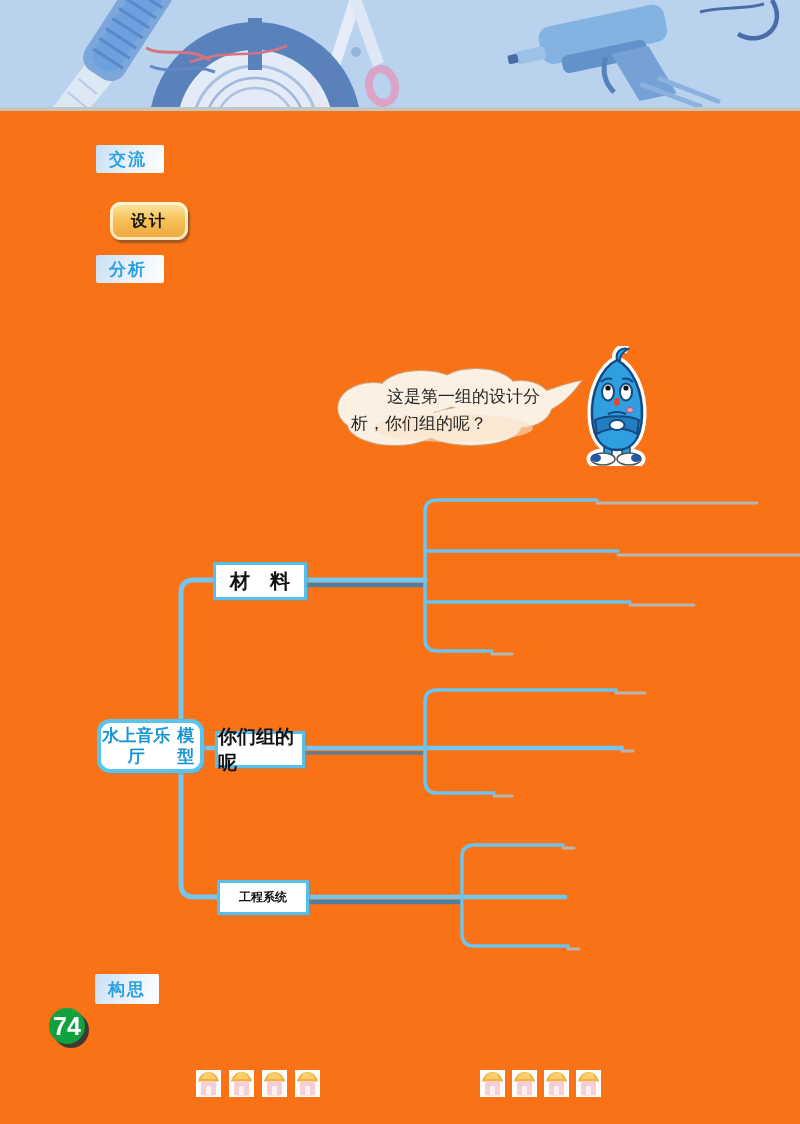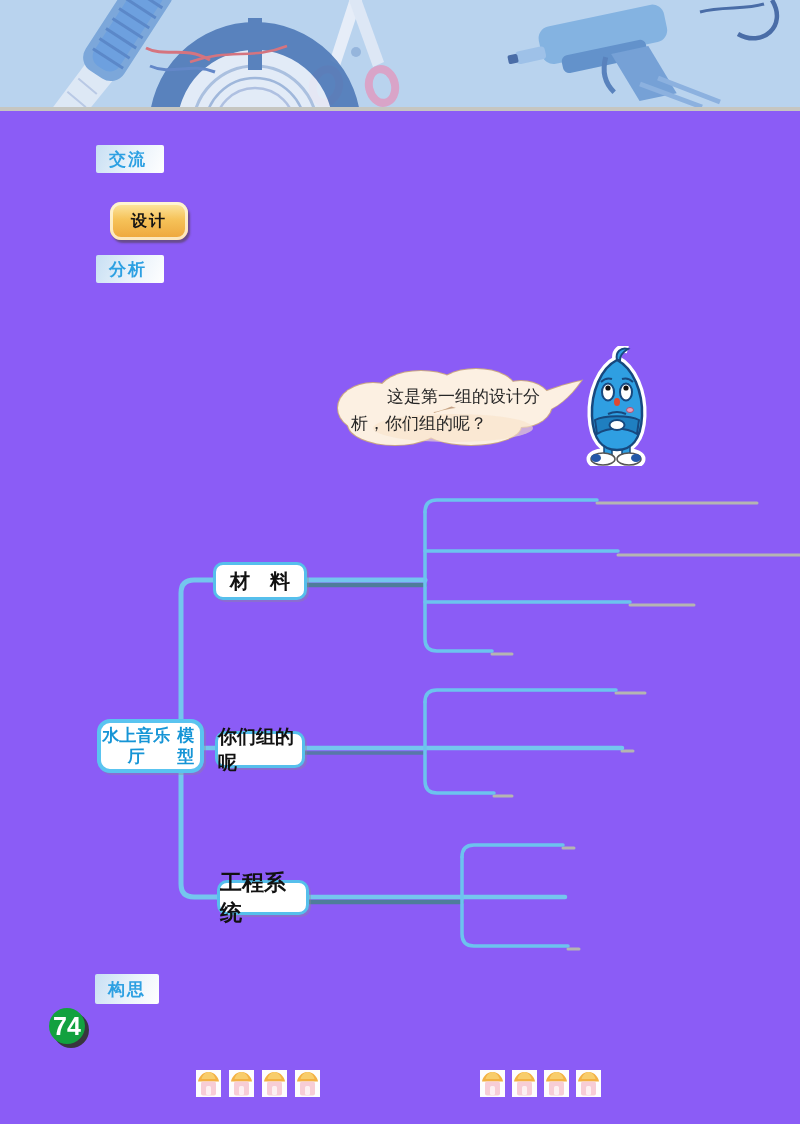--- a/index.html
+++ b/index.html
@@ -1,16 +1,16 @@
 <!DOCTYPE html>
 <html><head>
 <meta charset="utf-8">
 <style>
   html,body{margin:0;padding:0;background:#000;}
-  #page{position:relative;width:800px;height:1124px;background:#8b5cf6;overflow:hidden;
+  #page{position:relative;width:800px;height:1124px;background:#f97316;overflow:hidden;
         font-family:"Liberation Sans",sans-serif;}
   .abs{position:absolute;}
 
   
   #banner{left:0;top:0;width:800px;height:107px;background:#b9d3ee;overflow:hidden;}
   #banner-strip{left:0;top:107px;width:800px;height:4px;background:#c6c6c1;}
 
   
   .sec-label{height:28px;display:flex;align-items:center;padding-left:13px;box-sizing:border-box;
      background:linear-gradient(115deg,#c7dff3 0%,#eaf3fb 55%,#ffffff 100%);
@@ -22,30 +22,30 @@
      border-radius:11px;color:#141414;font-weight:bold;font-size:16px;letter-spacing:2px;
      box-shadow:2px 3px 2px rgba(70,60,40,.5), inset 0 0 0 3px rgba(255,248,222,.8);margin-left:12px;}
 
   
   #bubble-text{left:347px;top:383px;width:210px;color:#262626;font-size:17px;line-height:1.6;
      font-family:"Liberation Serif",serif;font-weight:normal;}
   #bubble-text .l1{display:block;padding-left:40px;}
   #bubble-text .l2{display:block;padding-left:4px;}
 
   
-  .mm-node{background:#fff;border:3px solid #56bfec;border-radius:10px;box-sizing:border-box;
+  .mm-node{background:#fff;border:3px solid #56bfec;border-radius:1px;box-sizing:border-box;
      display:flex;align-items:center;justify-content:center;color:#111;
      font-family:"Liberation Serif",serif;font-weight:bold;
      box-shadow:2px 2px 0 rgba(140,140,140,.35);}
   #node-root{left:97px;top:719px;width:107px;height:54px;border-width:4px;border-radius:13px;
      flex-direction:row;line-height:1.25;color:#1695d6;font-family:"Liberation Sans",sans-serif;
      font-size:17px;border-color:#5ac4f0;text-align:center;}
   #node-material{left:213px;top:562px;width:94px;height:38px;font-size:20px;}
   #node-prototype{left:215px;top:731px;width:90px;height:37px;font-size:19px;}
-  #node-engineering{left:217px;top:880px;width:92px;height:35px;font-size:22px;}
+  #node-engineering{left:217px;top:880px;width:92px;height:35px;font-size:12px;}
 
   
   #page-badge{left:49px;top:1008px;width:36px;height:36px;border-radius:50%;background:#12a13f;
      display:flex;align-items:center;justify-content:center;color:#fff;font-weight:bold;font-size:25px;
      box-shadow:4px 4px 0 rgba(52,52,52,.95);}
 
   .hut{width:25px;height:27px;}
 </style>
 </head>
 <body>

